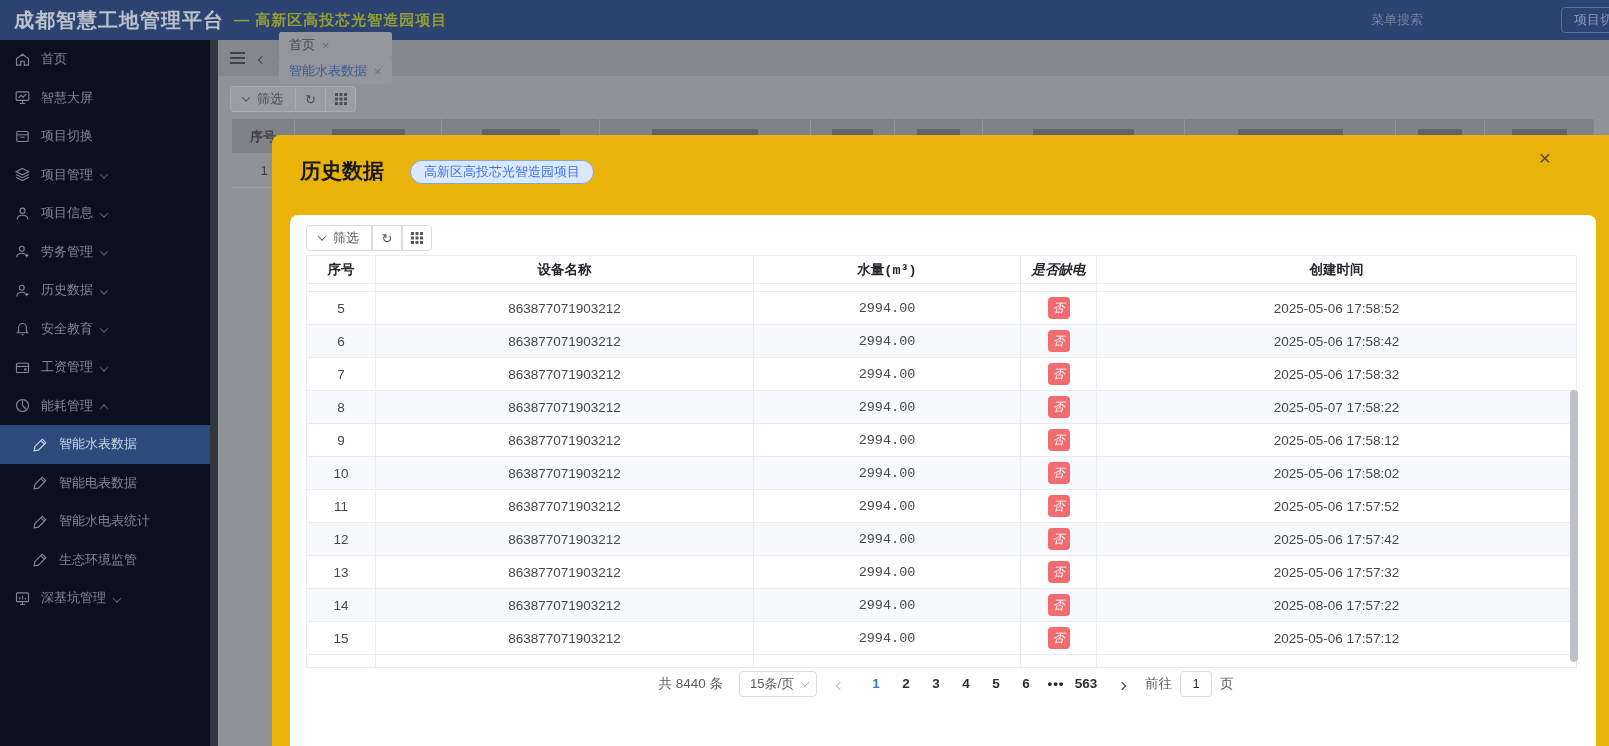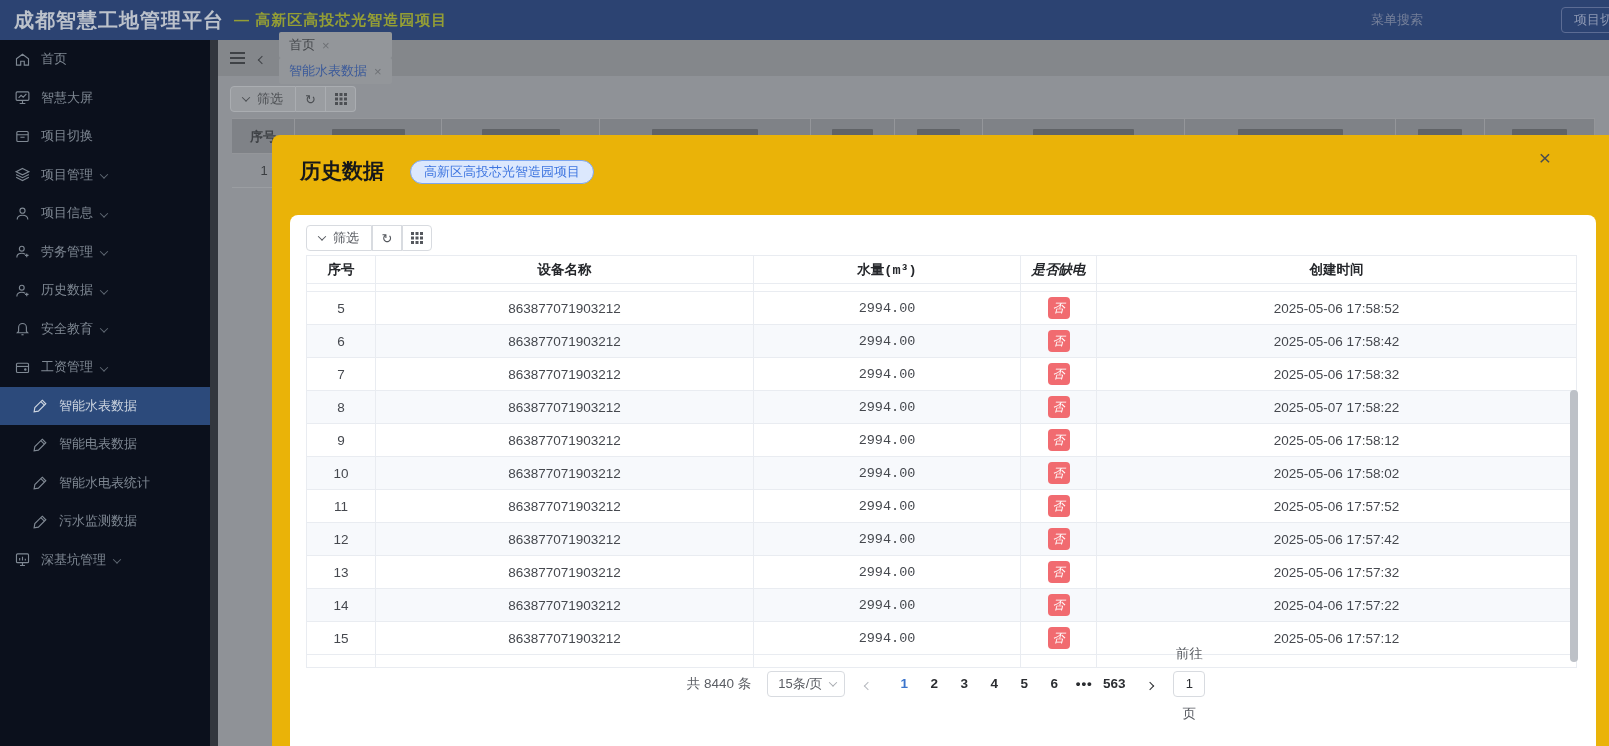--- a/index.html
+++ b/index.html
@@ -80,21 +80,21 @@
   
   .pagi { position:absolute; left:16px; right:10px; top:455px; height:28px; display:flex; align-items:center; justify-content:center; gap:16px; font-size:13.5px; color:#5a5d63; }
   .pg-select { width:78px; height:26px; border:1px solid #d8dbe0; border-radius:4px; display:flex; align-items:center; padding:0 8px 0 10px; color:#5a5d63; font-size:13px; }
   .pg-select .chev { margin-left:auto; color:#a8abb0; }
   .pg-nav { color:#b6b9bf; padding:0 4px; }
   .pg-nav.next { color:#2b2d31; }
   .pg-pages { display:flex; gap:4px; }
   .pg-num { min-width:26px; height:26px; line-height:26px; text-align:center; font-weight:700; color:#2b2d31; cursor:pointer; }
   .pg-num.active { color:#3b74cc; }
   .pg-dots { letter-spacing:1px; color:#2b2d31; font-weight:700; }
-  .pg-goto { display:flex; align-items:center; gap:8px;flex-direction:column; }
+  .pg-goto { display:flex; align-items:center; gap:8px; }
   .pg-input { width:32px; height:26px; border:1px solid #d8dbe0; border-radius:4px; text-align:center; color:#2b2d31; font-size:13px; line-height:24px; }
 </style>
 </head>
 <body>
 
 <div class="page">
 
   <header class="topbar">
     <span class="app-title">成都智慧工地管理平台</span>
     <span class="proj-title">
@@ -202,20 +202,30 @@
             <rect x="3.5" y="6" width="17" height="13" rx="1.5"></rect>
             <path d="M3.5 10.5 h17"></path>
             <circle cx="16" cy="14.8" r="1" fill="currentColor"></circle>
           </svg>
         </span>
       <span class="s-label">工资管理</span>
       <span class="s-chev"><span class="chev down"></span></span>
     </div>
 
 
+    <div class="side-item">
+      <span class="s-icon">
+          <svg viewBox="0 0 24 24" fill="none" stroke="currentColor" stroke-width="1.6">
+            <circle cx="12" cy="12" r="8.5"></circle>
+            <path d="M12 12 V3.5 M12 12 L18 18"></path>
+          </svg>
+        </span>
+      <span class="s-label">能耗管理</span>
+      <span class="s-chev"><span class="chev up"></span></span>
+    </div>
 
     <div class="side-item sub selected">
       <span class="s-icon">
           <svg viewBox="0 0 24 24" fill="none" stroke="currentColor" stroke-width="1.6">
             <path d="M14.5 4.5 l5 5 L9 20 l-6 1 1-6 Z"></path>
             <path d="M12.5 6.5 l5 5"></path>
           </svg>
         </span>
       <span class="s-label">智能水表数据</span>
 
@@ -243,21 +253,21 @@
 
     </div>
 
     <div class="side-item sub">
       <span class="s-icon">
           <svg viewBox="0 0 24 24" fill="none" stroke="currentColor" stroke-width="1.6">
             <path d="M14.5 4.5 l5 5 L9 20 l-6 1 1-6 Z"></path>
             <path d="M12.5 6.5 l5 5"></path>
           </svg>
         </span>
-      <span class="s-label">污水监测数据</span>
+      <span class="s-label">生态环境监管</span>
 
     </div>
 
     <div class="side-item">
       <span class="s-icon">
           <svg viewBox="0 0 24 24" fill="none" stroke="currentColor" stroke-width="1.6">
             <rect x="3.5" y="4" width="17" height="12.5" rx="1.5"></rect>
             <path d="M8 13.5 V10 M12 13.5 V8 M16 13.5 V11"></path>
             <path d="M12 16.5 v3.5 M8.5 20.5 h7"></path>
           </svg>
@@ -465,21 +475,21 @@
           <span class="tc c5">2025-05-06 17:57:32</span>
         </div>
 
         <div class="trow body stripe">
           <span class="tc c1">14</span>
           <span class="tc c2">863877071903212</span>
           <span class="tc c3">2994.00</span>
           <span class="tc c4">
                 <span class="tag-no">否</span>
               </span>
-          <span class="tc c5">2025-04-06 17:57:22</span>
+          <span class="tc c5">2025-08-06 17:57:22</span>
         </div>
 
         <div class="trow body">
           <span class="tc c1">15</span>
           <span class="tc c2">863877071903212</span>
           <span class="tc c3">2994.00</span>
           <span class="tc c4">
                 <span class="tag-no">否</span>
               </span>
           <span class="tc c5">2025-05-06 17:57:12</span>

